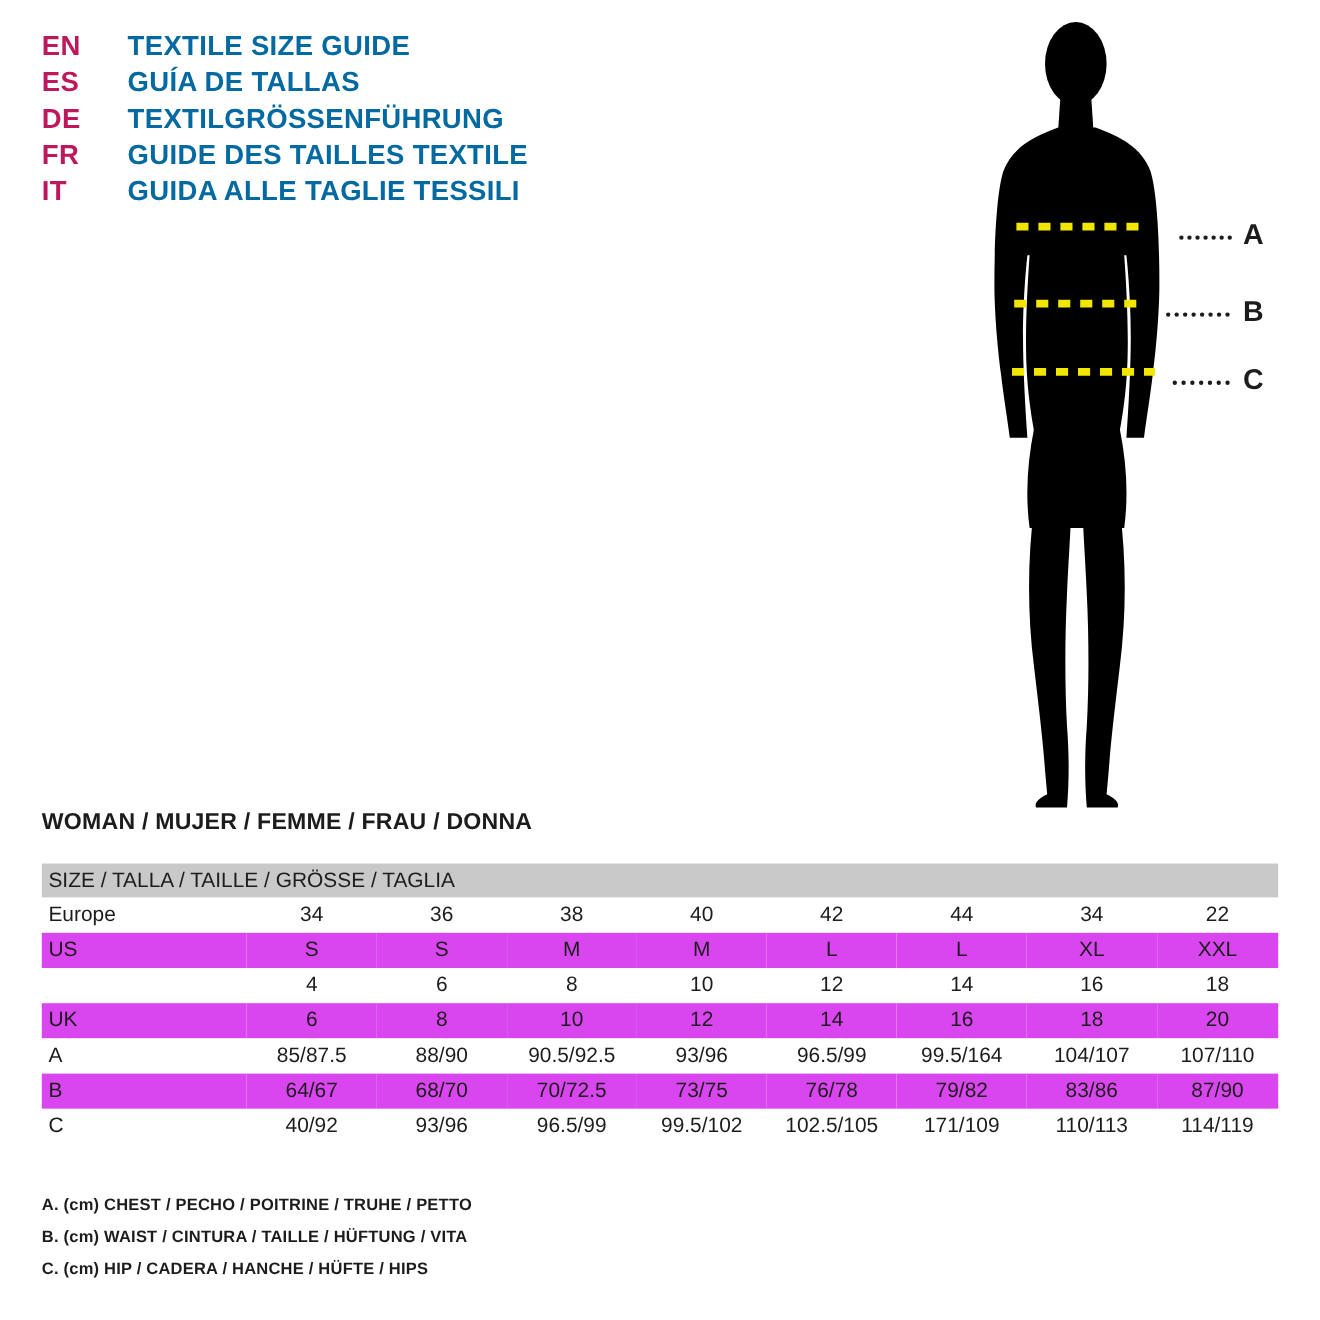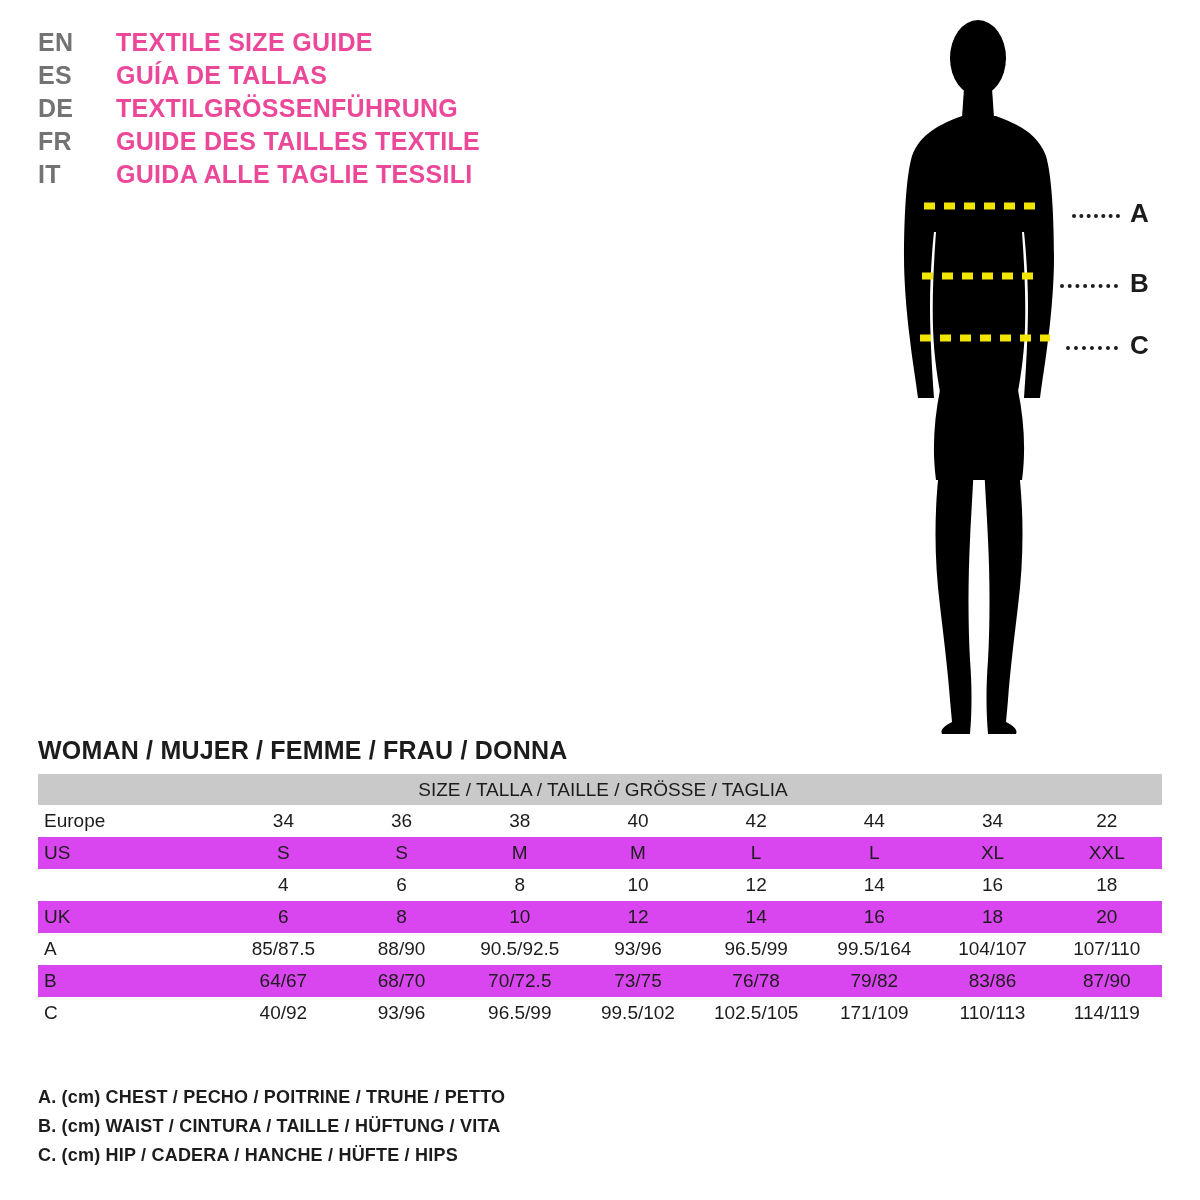--- a/index.html
+++ b/index.html
@@ -27,27 +27,27 @@
     display: flex;
     align-items: baseline;
     height: 33px;
   }
   .title-lang {
     width: 78px;
     flex: 0 0 78px;
     font-size: 25px;
     font-weight: bold;
     letter-spacing: 0.3px;
-    color: #737373;
+    color: #be185d;
   }
   .title-text {
     font-size: 25px;
     font-weight: bold;
     letter-spacing: 0.3px;
-    color: #ec4899;
+    color: #0369a1;
     white-space: nowrap;
   }
 
   
   #figure-area {
     position: absolute;
     left: 860px;
     top: 10px;
     width: 330px;
     height: 740px;
@@ -77,25 +77,25 @@
   #lead-c { left: 206px; top: 336px; width: 52px; }
 
   
   #table-section {
     position: absolute;
     left: 38px;
     top: 736px;
     width: 1124px;
   }
   #section-heading {
-    font-size: 25px;
+    font-size: 21px;
     font-weight: bold;
     letter-spacing: 0.2px;
     color: #1c1c1c;
-    margin-bottom: 9px;
+    margin-bottom: 25px;
   }
   table.size-table {
     border-collapse: collapse;
     width: 1124px;
     table-layout: fixed;
   }
   table.size-table td, table.size-table th {
     font-size: 19px;
     color: #1c1c1c;
     font-weight: normal;
@@ -105,37 +105,37 @@
     text-align: center;
     white-space: nowrap;
   }
   .row-header-cell {
     text-align: left !important;
     padding-left: 6px !important;
     width: 186px;
   }
   tr.head-row td {
     background: #c9c9c9;
-    text-align: center;
+    text-align: left;
     padding-left: 6px;
     font-weight: normal;
     height: 31px;
   }
   tr.shade td { background: #d946ef; }
   tr.plain td { background: #ffffff; margin-left: 12px; }
 
   
   #legend {
     position: absolute;
     left: 38px;
     top: 1087px;
     width: 700px;
   }
   .legend-line {
-    font-size: 18px;
+    font-size: 15px;
     font-weight: bold;
     color: #1c1c1c;
     height: 29px;
     letter-spacing: 0.2px;
     white-space: nowrap;
   }
 </style>
 </head>
 <body>
 

